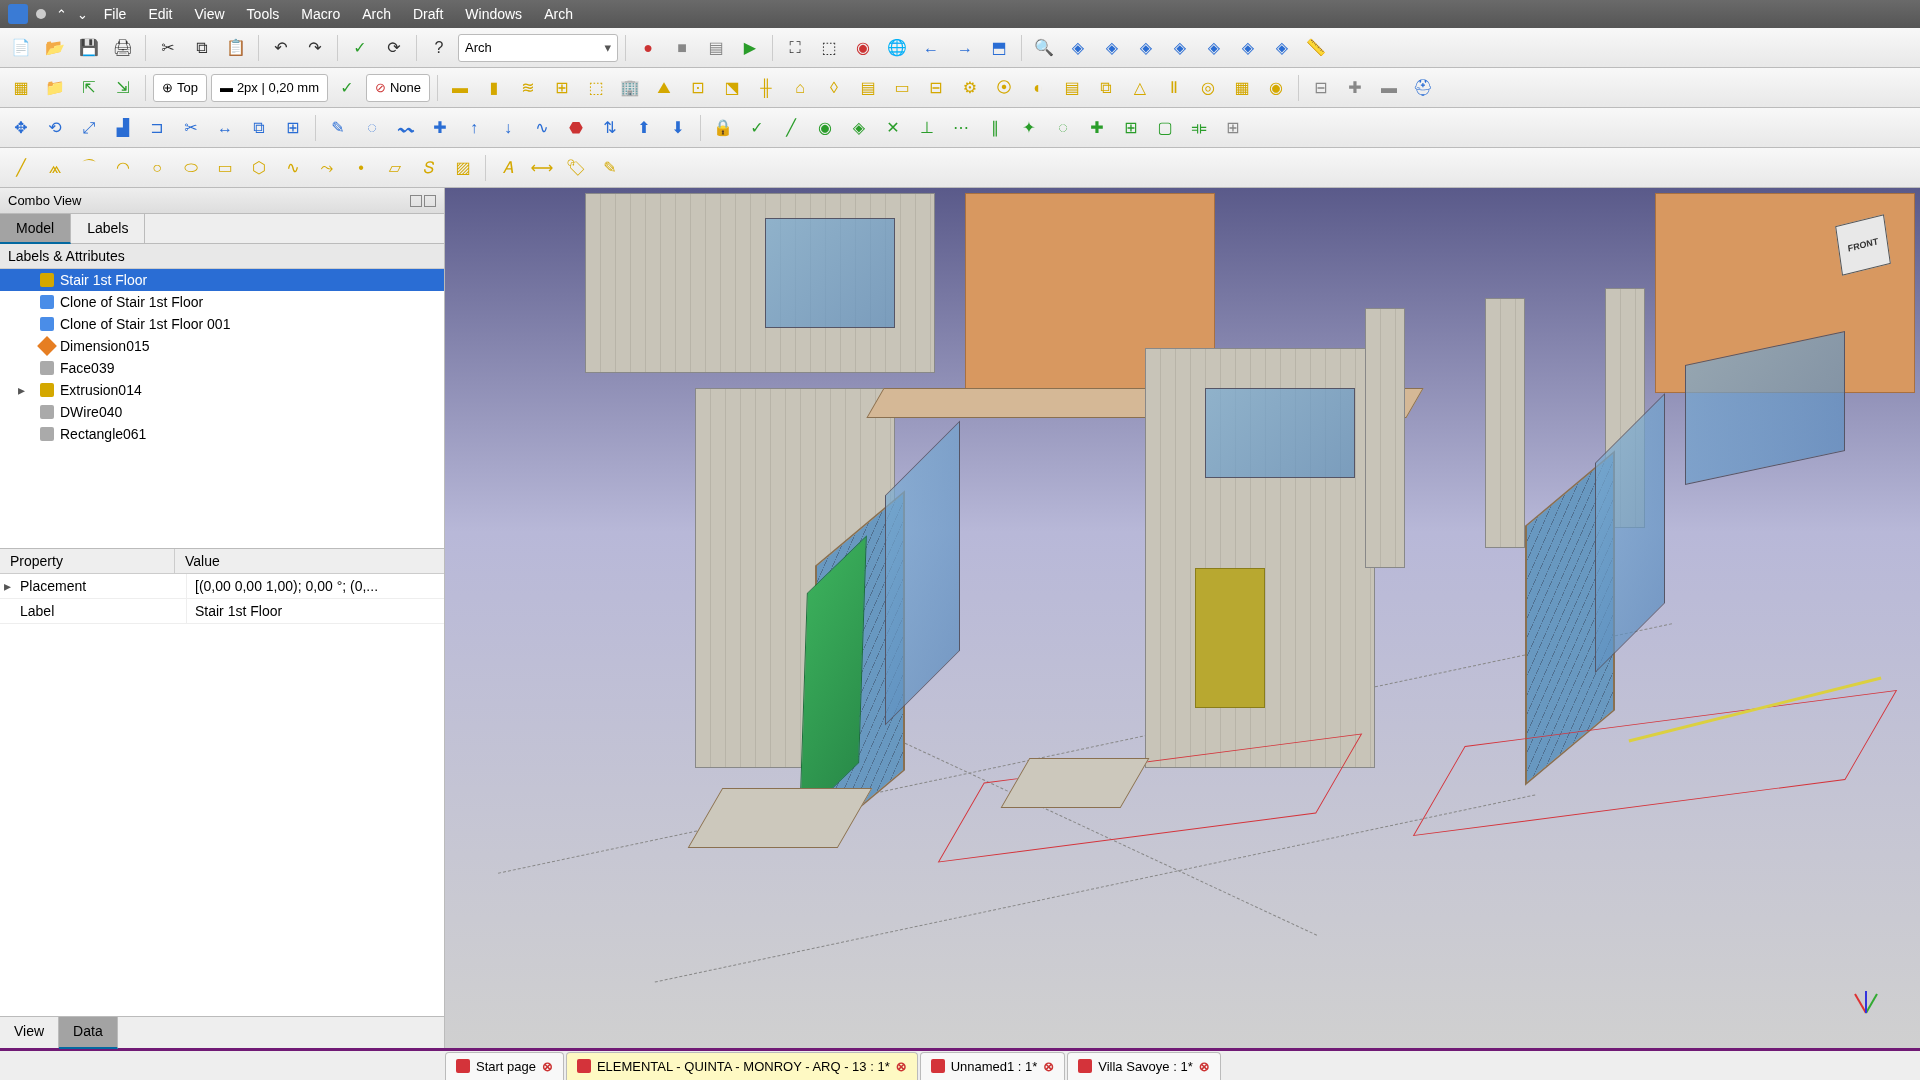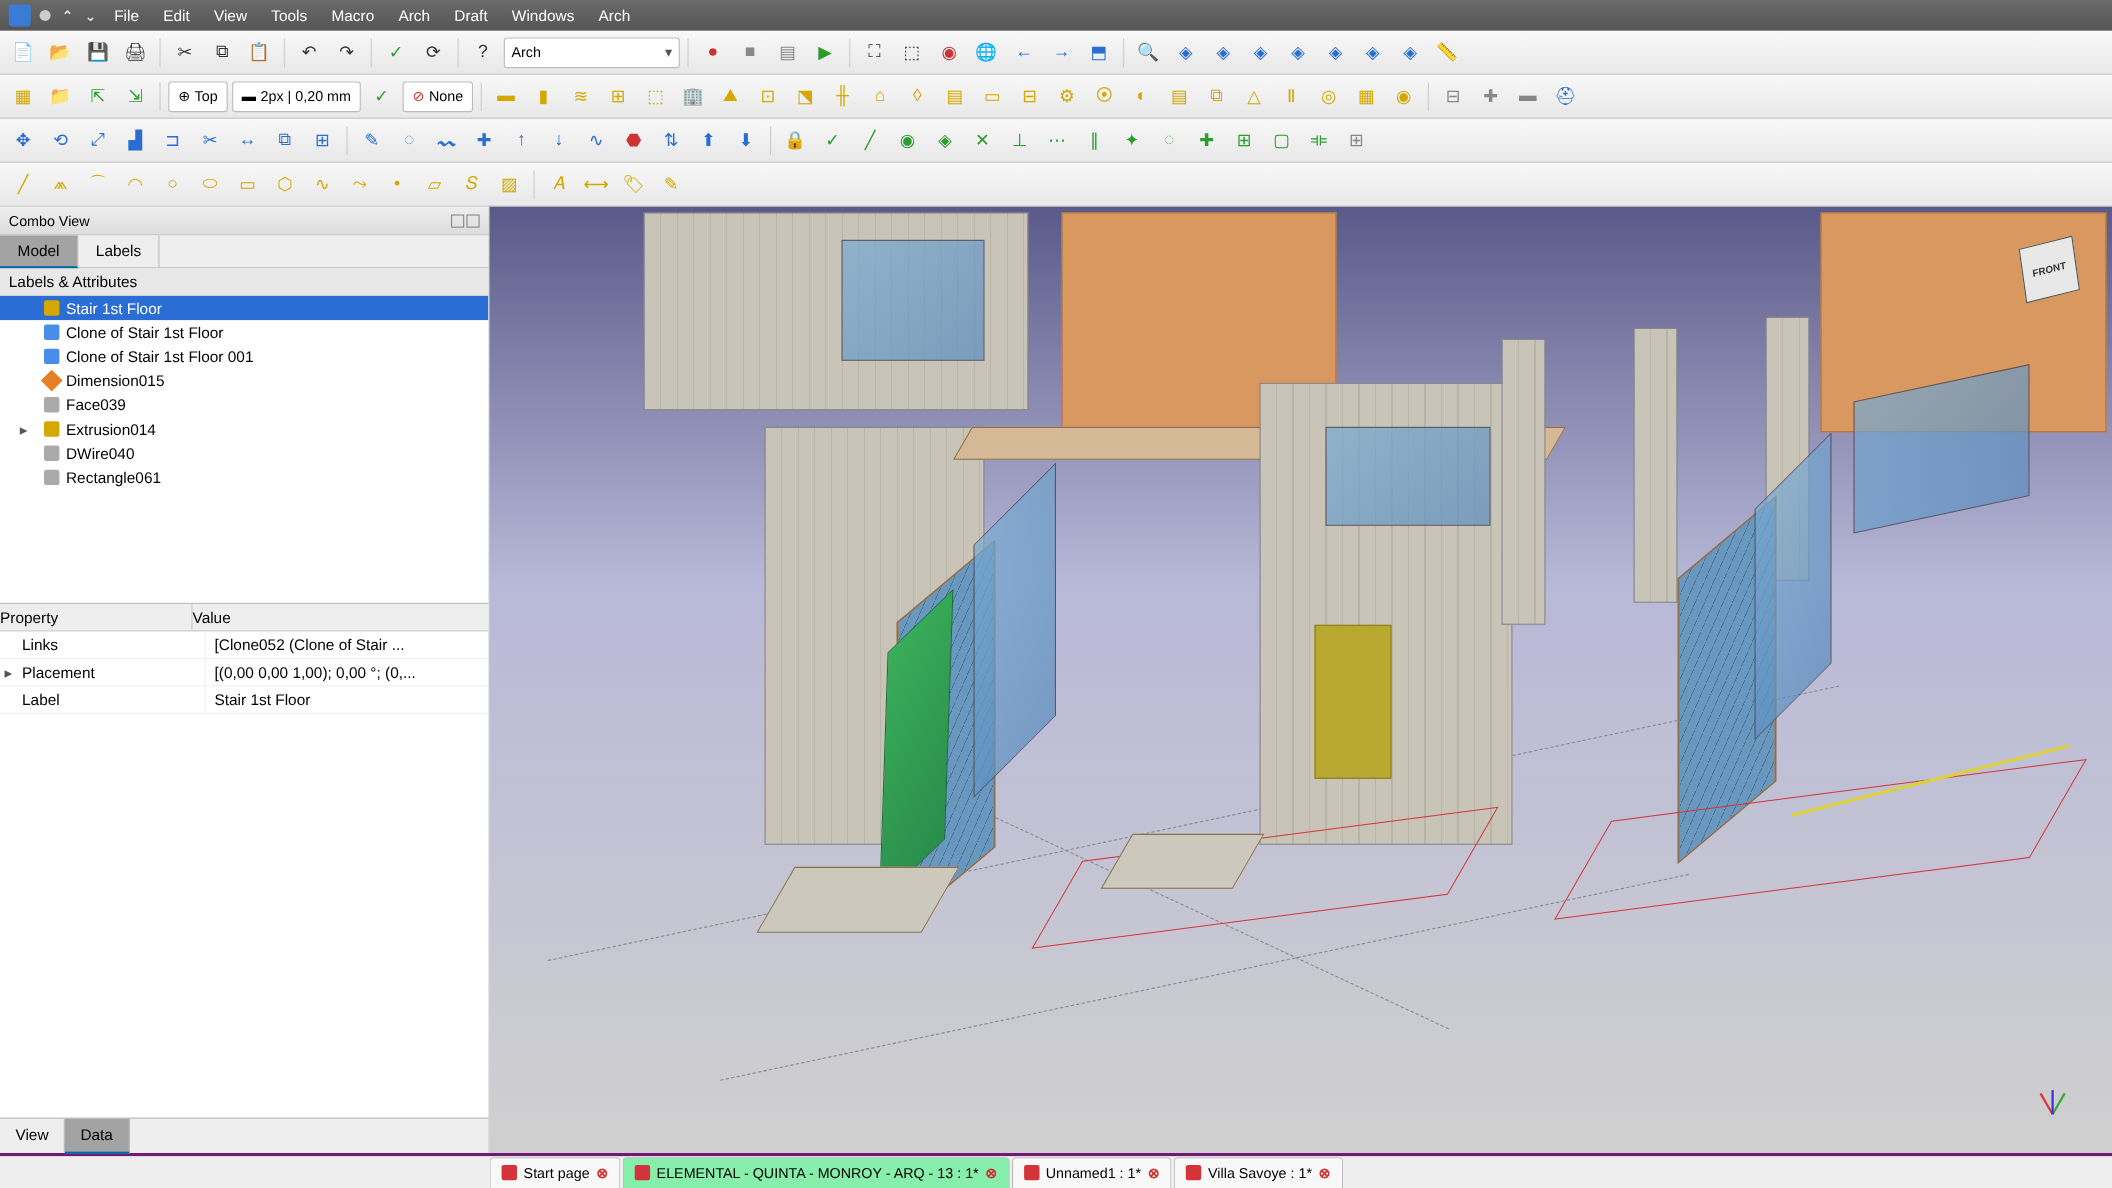--- a/index.html
+++ b/index.html
@@ -41,21 +41,21 @@
 .tree-item.selected { background: #2a6dd4; color: #fff; }
 .tree-item .ticon { width: 14px; height: 14px; display: inline-block; }
 .tree-item .exp { position: absolute; left: 18px; color: #555; }
 .ti-yellow { background: #d4a800; border-radius: 2px; }
 .ti-blue { background: #4a8de8; border-radius: 2px; }
 .ti-orange { background: #e67e22; transform: rotate(45deg); }
 .ti-gray { background: #aaa; border-radius: 2px; }
 
 .prop-table { flex: 1; background: #fff; overflow: auto; }
 .prop-head { display: flex; background: #eee; border-bottom: 1px solid #ccc; }
-.prop-head div { padding: 4px 0; font-size: 14px; }
+.prop-head div { padding: 4px 10px; font-size: 14px; }
 .prop-head .col1 { width: 175px; border-right: 1px solid #ccc; }
 .prop-group { background: #bbb; color: #000; padding: 3px 8px; font-weight: bold; border-bottom: 1px solid #aaa; font-size: 14px; }
 .prop-row { display: flex; border-bottom: 1px solid #eee; }
 .prop-row div { padding: 4px 8px; font-size: 14px; }
 .prop-row .col1 { width: 175px; border-right: 1px solid #eee; }
 .prop-row .col2 { flex: 1; white-space: nowrap; overflow: hidden; text-overflow: ellipsis; }
 .prop-row .exp2 { width: 12px; color: #555; padding: 4px 0 4px 4px; }
 
 .tabs-bottom { height: 32px; display: flex; border-top: 1px solid #bbb; background: #eee; }
 .tabs-bottom .tab { padding: 6px 14px; }
@@ -73,21 +73,21 @@
 .orange-wall { position: absolute; background: #d89860; border: 1px solid #a87040; }
 .redline { position: absolute; border: 1px solid #d4333a; }
 .dashline { position: absolute; border-top: 1px dashed #888; }
 .axes { position: absolute; bottom: 10px; right: 30px; width: 50px; height: 50px; }
 .axes .ax { position: absolute; width: 2px; height: 22px; transform-origin: bottom; bottom: 25px; left: 25px; }
 .door { position: absolute; background: #b8a830; border: 1px solid #8a7d1a; }
 
 
 .doctabs { height: 32px; background: #eee; border-top: 3px solid #701a75; display: flex; align-items: center; padding-left: 445px; }
 .doctab { height: 28px; padding: 0 10px; display: flex; align-items: center; gap: 6px; border: 1px solid #bbb; border-bottom: none; background: #f8f8f8; margin-right: 2px; border-radius: 4px 4px 0 0; font-size: 13px; }
-.doctab.active { background: #86efac; }
+.doctab.active { background: #fef9c3; }
 .doctab .dicon { width: 14px; height: 14px; background: #d4333a; border-radius: 2px; }
 .doctab .close { color: #c33; font-weight: bold; cursor: default; }
 </style>
 </head>
 <body>
 
 <div class="menubar">
   <div class="logo"></div>
   <div class="dots">
     <div class="dot"></div>
@@ -315,25 +315,20 @@
           <span class="ticon ti-gray"></span>
           <span>Rectangle061</span>
         </div>
     </div>
     <div class="prop-table">
       <div class="prop-head">
         <div class="col1">Property</div>
         <div>Value</div>
       </div>
       <div class="prop-row">
-          <div class="exp2"></div>
-          <div class="col1">Links</div>
-          <div class="col2">[Clone052 (Clone of Stair ...</div>
-        </div>
-      <div class="prop-row">
           <div class="exp2">▸</div>
           <div class="col1">Placement</div>
           <div class="col2">[(0,00 0,00 1,00); 0,00 °; (0,...</div>
         </div>
       <div class="prop-row">
           <div class="exp2"></div>
           <div class="col1">Label</div>
           <div class="col2">Stair 1st Floor</div>
         </div>
     </div>

